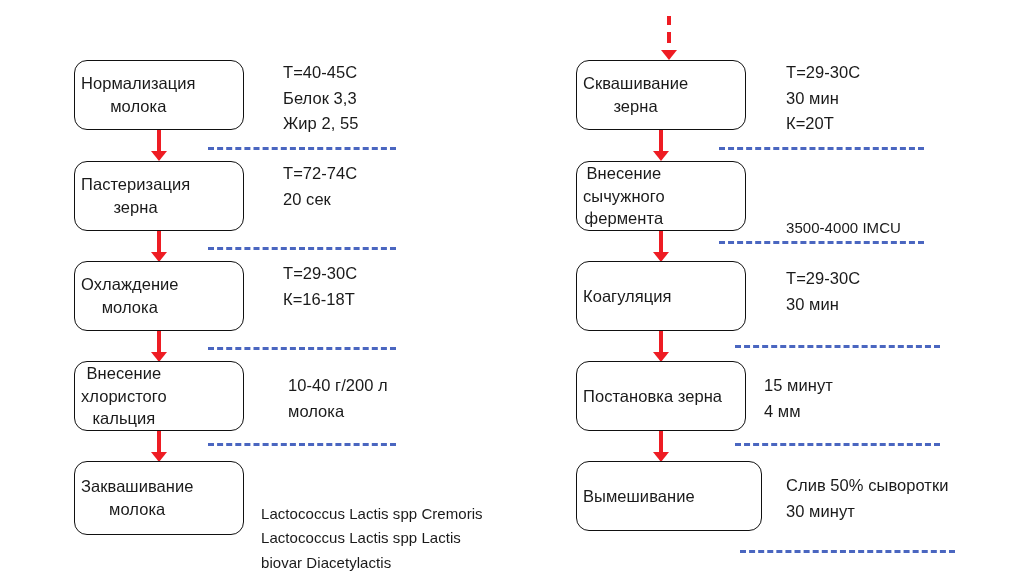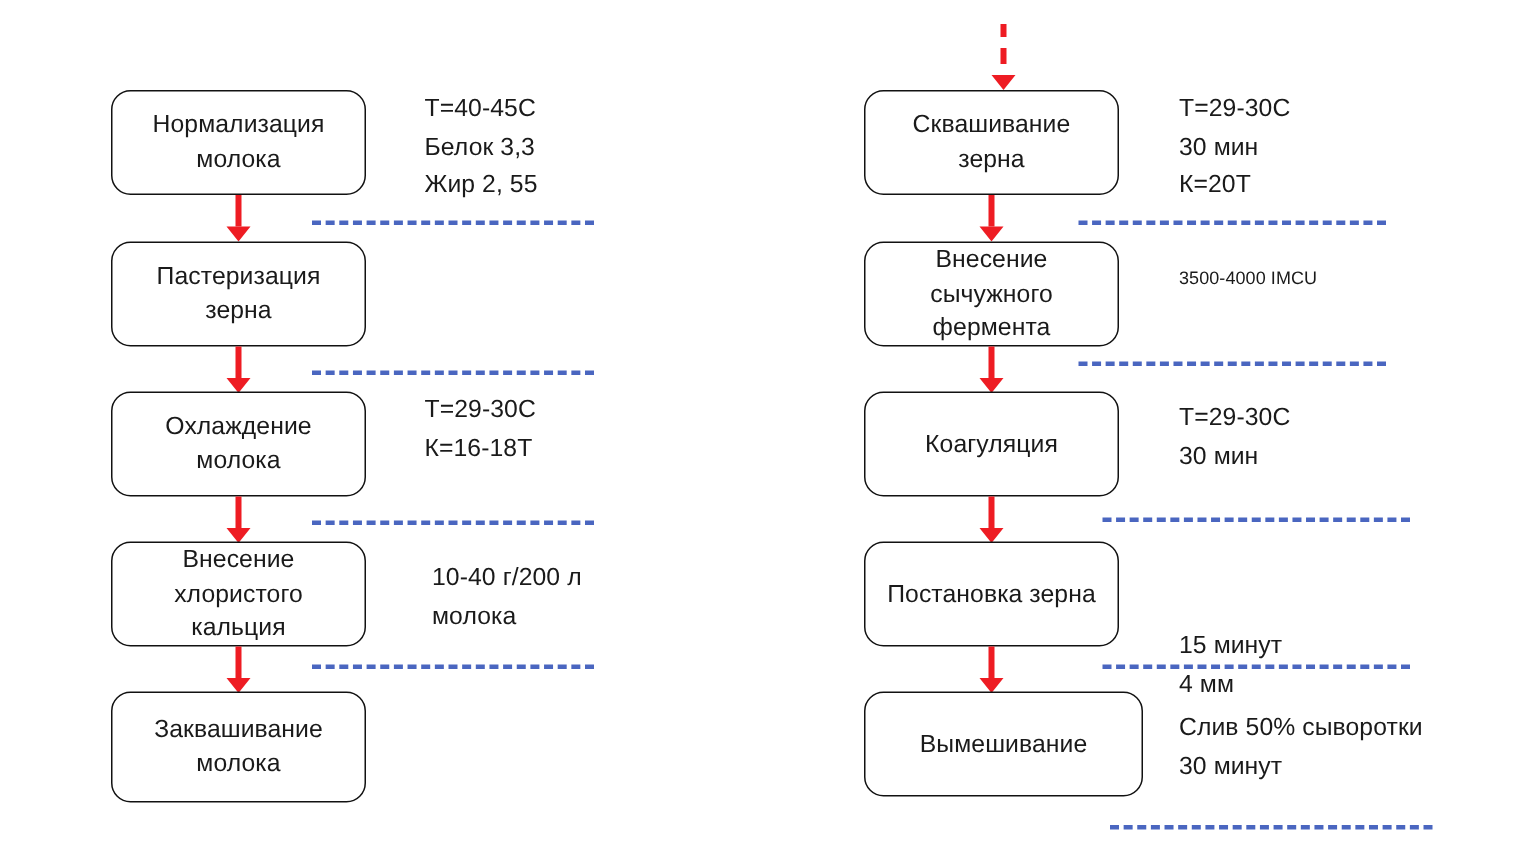--- a/index.html
+++ b/index.html
@@ -19,21 +19,21 @@
 
   
   .node {
     position: absolute;
     box-sizing: border-box;
     border: 1.6px solid #111111;
     border-radius: 13px;
     background: #ffffff;
     display: flex;
     align-items: center;
-    justify-content: center;
+    justify-content: flex-start;
     text-align: center;
     color: #1a1a1a;
     font-size: 16.5px;
     line-height: 1.38;
     letter-spacing: 0.05px;
     padding: 2px 6px;
   }
   .node .node-label {
     display: block;
     white-space: pre-line;
@@ -43,22 +43,23 @@
   .annot {
     position: absolute;
     color: #1a1a1a;
     font-size: 16.5px;
     line-height: 1.56;
     letter-spacing: 0.05px;
     white-space: pre-line;
     text-align: left;
   }
   .annot.latin {
-    font-size: 12px;
+    font-size: 15px;
     line-height: 1.62;
+    margin-top: 40px;
   }
 
   
   .arrow {
     position: absolute;
     width: 16px;
   }
   .arrow .shaft {
     position: absolute;
     left: 6px;
@@ -107,20 +108,22 @@
   <div class="arrow" style="left:151px; top:130px; height:31px;">
     <span class="shaft" style="height:21px;"></span>
     <span class="head" style="top:21px;"></span>
   </div>
   <div class="sep" style="left:208px; top:147px; width:188px;"></div>
 
   <div class="node" style="left:74px; top:161px; width:170px; height:70px;">
     <span class="node-label">Пастеризация
 зерна</span>
   </div>
+  <div class="annot" style="left:283px; top:161px; width:230px;">T=72-74C
+20 сек</div>
   <div class="arrow" style="left:151px; top:231px; height:31px;">
     <span class="shaft" style="height:21px;"></span>
     <span class="head" style="top:21px;"></span>
   </div>
   <div class="sep" style="left:208px; top:247px; width:188px;"></div>
 
   <div class="node" style="left:74px; top:261px; width:170px; height:70px;">
     <span class="node-label">Охлаждение
 молока</span>
   </div>
@@ -142,20 +145,23 @@
   <div class="arrow" style="left:151px; top:431px; height:31px;">
     <span class="shaft" style="height:21px;"></span>
     <span class="head" style="top:21px;"></span>
   </div>
   <div class="sep" style="left:208px; top:443px; width:188px;"></div>
 
   <div class="node" style="left:74px; top:461px; width:170px; height:74px;">
     <span class="node-label">Заквашивание
 молока</span>
   </div>
+  <div class="annot latin" style="left:261px; top:462px; width:290px;">Lactococcus Lactis spp Cremoris
+Lactococcus Lactis spp Lactis
+biovar Diacetylactis</div>
 
   <div class="arrow" style="left:661px; top:16px; height:44px;">
     <span class="shaft dashed" style="height:34px;"></span>
     <span class="head" style="top:34px;"></span>
   </div>
 
   <div class="node" style="left:576px; top:60px; width:170px; height:70px;">
     <span class="node-label">Сквашивание
 зерна</span>
   </div>
@@ -187,21 +193,21 @@
 30 мин</div>
   <div class="arrow" style="left:653px; top:331px; height:31px;">
     <span class="shaft" style="height:21px;"></span>
     <span class="head" style="top:21px;"></span>
   </div>
   <div class="sep" style="left:735px; top:345px; width:205px;"></div>
 
   <div class="node" style="left:576px; top:361px; width:170px; height:70px;">
     <span class="node-label">Постановка зерна</span>
   </div>
-  <div class="annot" style="left:786px; top:373px; width:230px;margin-top:45px;">15 минут
+  <div class="annot" style="left:764px; top:373px; width:230px;">15 минут
 4 мм</div>
   <div class="arrow" style="left:653px; top:431px; height:31px;">
     <span class="shaft" style="height:21px;"></span>
     <span class="head" style="top:21px;"></span>
   </div>
   <div class="sep" style="left:735px; top:443px; width:205px;"></div>
 
   <div class="node" style="left:576px; top:461px; width:186px; height:70px;">
     <span class="node-label">Вымешивание</span>
   </div>

